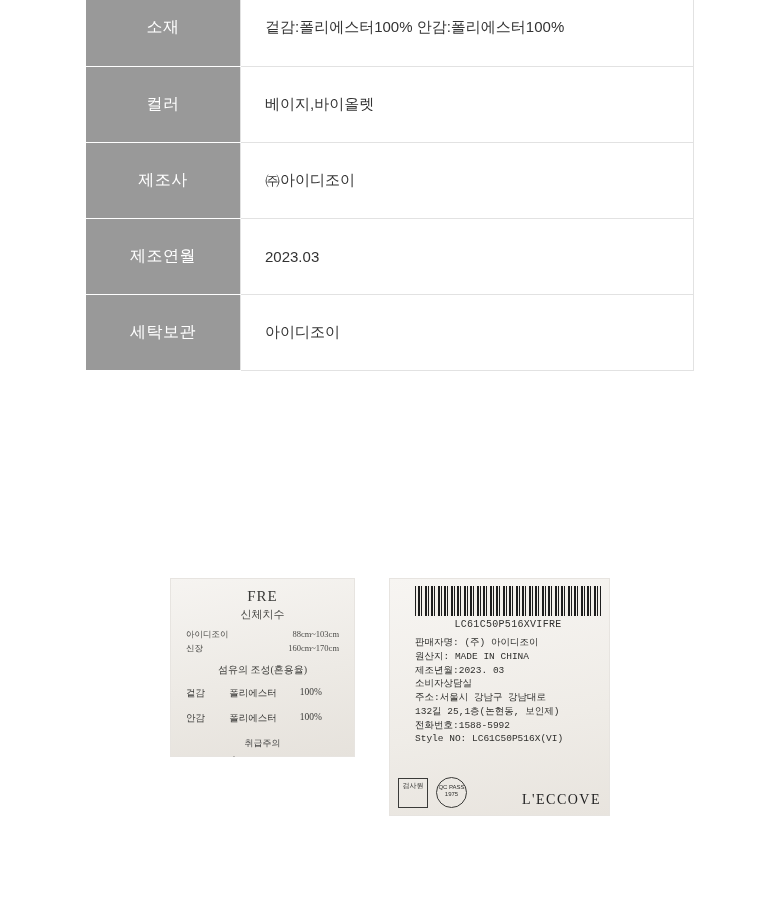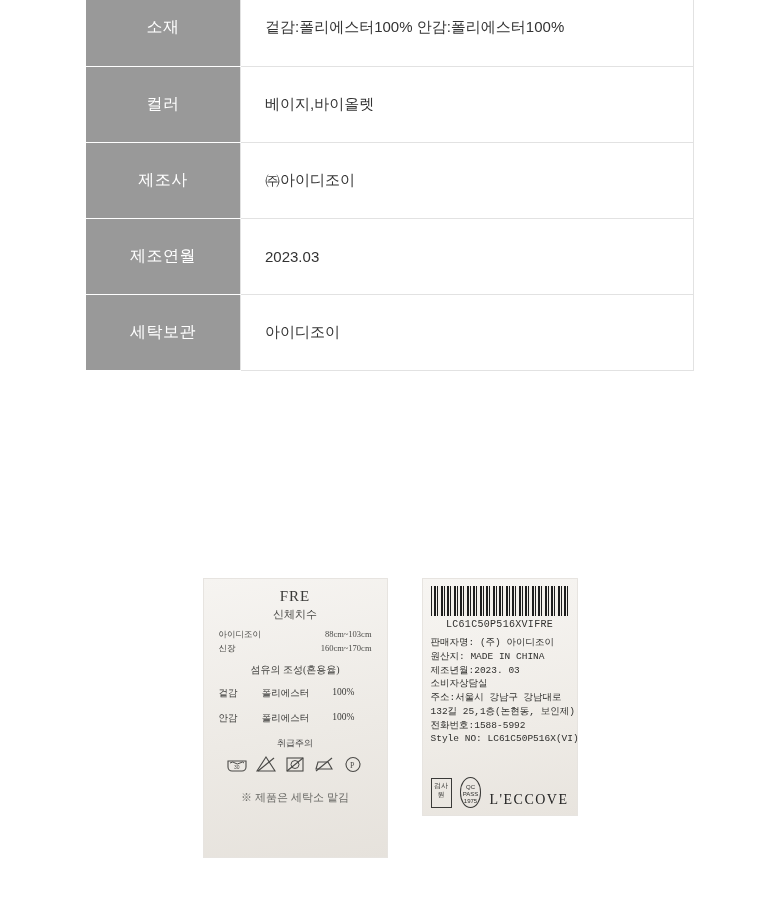--- a/index.html
+++ b/index.html
@@ -70,31 +70,32 @@
     gap: 34px;
   }
   .label-photo {
     position: relative;
     background: #f1efec;
     box-shadow: 0 0 0 1px #e7e4e0 inset;
     overflow: hidden;
   }
   .label-left {
     width: 185px;
-    height: 280px;
+    height: 179px;
     background: linear-gradient(170deg, #f6f4f1 0%, #edeae5 55%, #e6e2dc 100%);
     font-family: "Liberation Serif", serif;
     color: #3a3a38;
   }
   .label-right {
-    width: 156px;
+    width: 204px;
     height: 238px;
     background: linear-gradient(170deg, #f7f5f2 0%, #efece7 60%, #e8e4de 100%);
     font-family: "Liberation Mono", monospace;
     color: #2f2f2d;
+    padding-left: 17px;
   }
 
   
   .ll-title {
     text-align: center;
     font-size: 15px;
     letter-spacing: 1px;
     margin-top: 10px;
   }
   .ll-sub {

